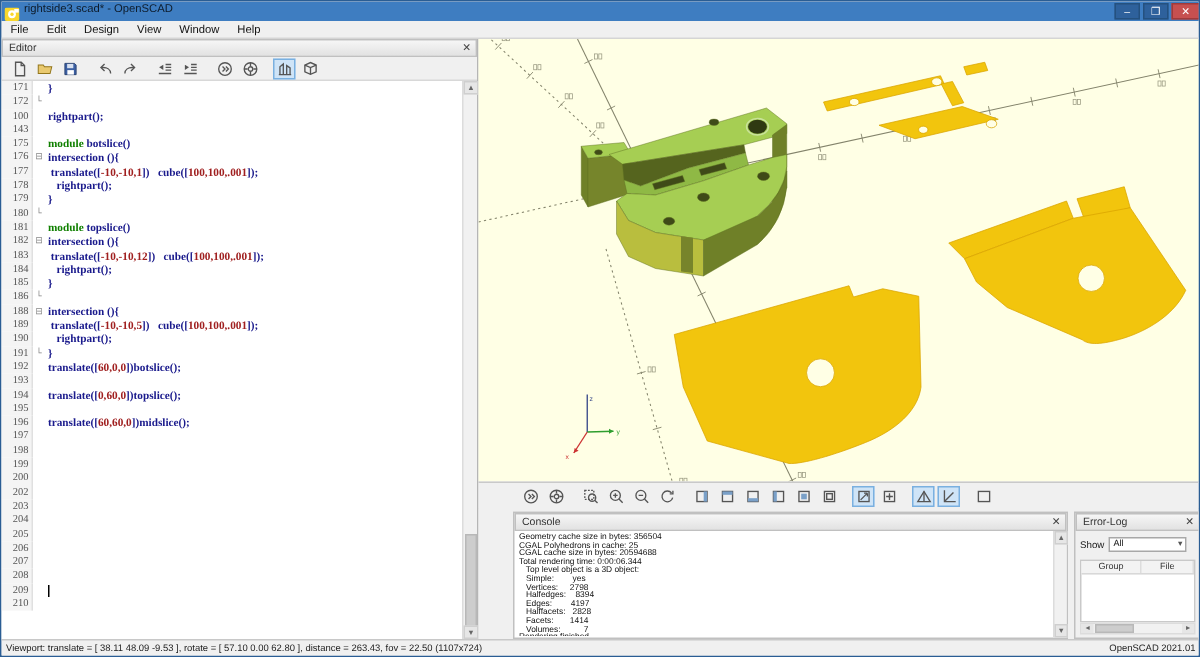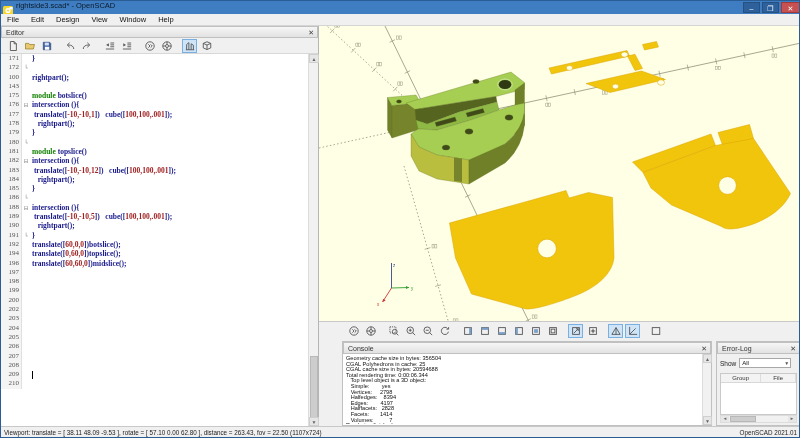--- a/index.html
+++ b/index.html
@@ -200,21 +200,23 @@
         <div class="crow"><span class="gut">182</span><span class="fold">⊟</span><span class="ctext"><span class="p">intersection (){</span></span></div>
         <div class="crow"><span class="gut">183</span><span class="fold"></span><span class="ctext"><span class="p"> translate([</span><span class="n">-10,-10,12</span><span class="p">])   cube([</span><span class="n">100,100,.001</span><span class="p">]);</span></span></div>
         <div class="crow"><span class="gut">184</span><span class="fold"></span><span class="ctext"><span class="p">   rightpart();</span></span></div>
         <div class="crow"><span class="gut">185</span><span class="fold"></span><span class="ctext"><span class="p">}</span></span></div>
         <div class="crow"><span class="gut">186</span><span class="fold">└</span><span class="ctext"></span></div>
         <div class="crow"><span class="gut">188</span><span class="fold">⊟</span><span class="ctext"><span class="p">intersection (){</span></span></div>
         <div class="crow"><span class="gut">189</span><span class="fold"></span><span class="ctext"><span class="p"> translate([</span><span class="n">-10,-10,5</span><span class="p">])   cube([</span><span class="n">100,100,.001</span><span class="p">]);</span></span></div>
         <div class="crow"><span class="gut">190</span><span class="fold"></span><span class="ctext"><span class="p">   rightpart();</span></span></div>
         <div class="crow"><span class="gut">191</span><span class="fold">└</span><span class="ctext"><span class="p">}</span></span></div>
         <div class="crow"><span class="gut">192</span><span class="fold"></span><span class="ctext"><span class="p">translate([</span><span class="n">60,0,0</span><span class="p">])botslice();</span></span></div>
+        <div class="crow"><span class="gut">193</span><span class="fold"></span><span class="ctext"></span></div>
         <div class="crow"><span class="gut">194</span><span class="fold"></span><span class="ctext"><span class="p">translate([</span><span class="n">0,60,0</span><span class="p">])topslice();</span></span></div>
+        <div class="crow"><span class="gut">195</span><span class="fold"></span><span class="ctext"></span></div>
         <div class="crow"><span class="gut">196</span><span class="fold"></span><span class="ctext"><span class="p">translate([</span><span class="n">60,60,0</span><span class="p">])midslice();</span></span></div>
         <div class="crow"><span class="gut">197</span><span class="fold"></span><span class="ctext"></span></div>
         <div class="crow"><span class="gut">198</span><span class="fold"></span><span class="ctext"></span></div>
         <div class="crow"><span class="gut">199</span><span class="fold"></span><span class="ctext"></span></div>
         <div class="crow"><span class="gut">200</span><span class="fold"></span><span class="ctext"></span></div>
         <div class="crow"><span class="gut">202</span><span class="fold"></span><span class="ctext"></span></div>
         <div class="crow"><span class="gut">203</span><span class="fold"></span><span class="ctext"></span></div>
         <div class="crow"><span class="gut">204</span><span class="fold"></span><span class="ctext"></span></div>
         <div class="crow"><span class="gut">205</span><span class="fold"></span><span class="ctext"></span></div>
         <div class="crow"><span class="gut">206</span><span class="fold"></span><span class="ctext"></span></div>

